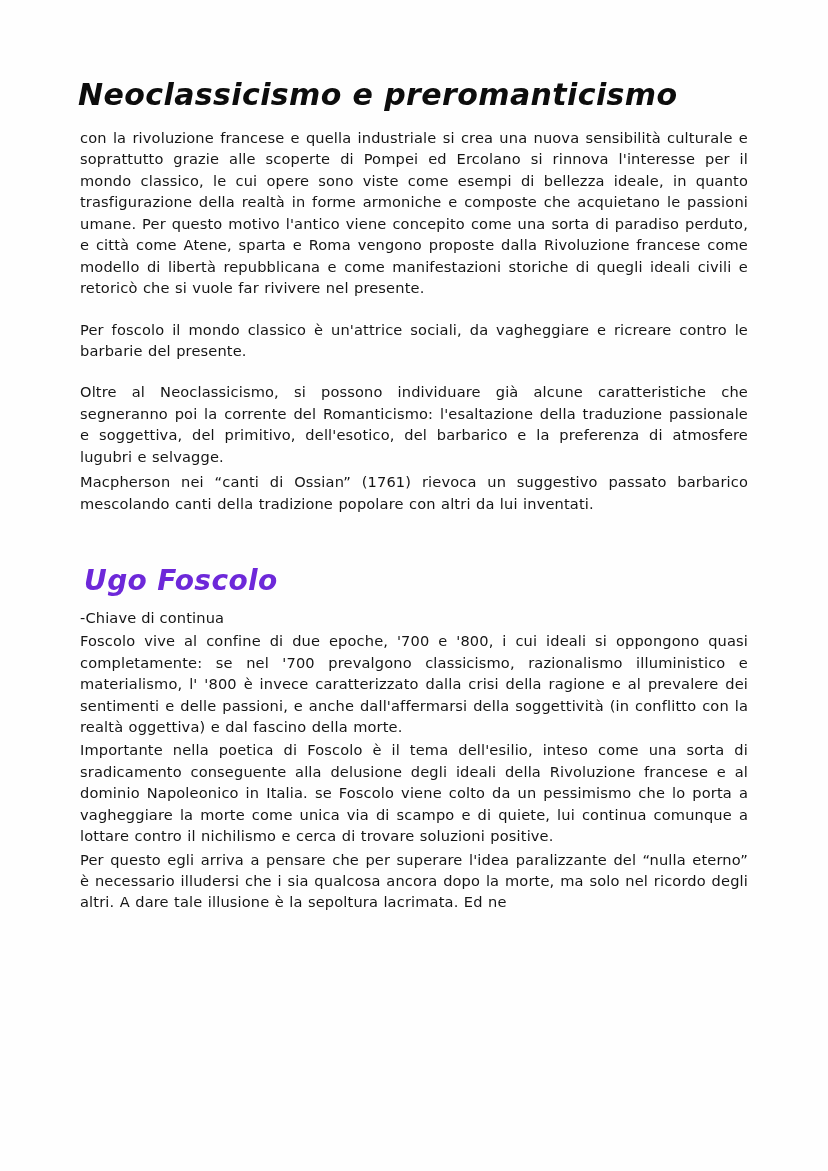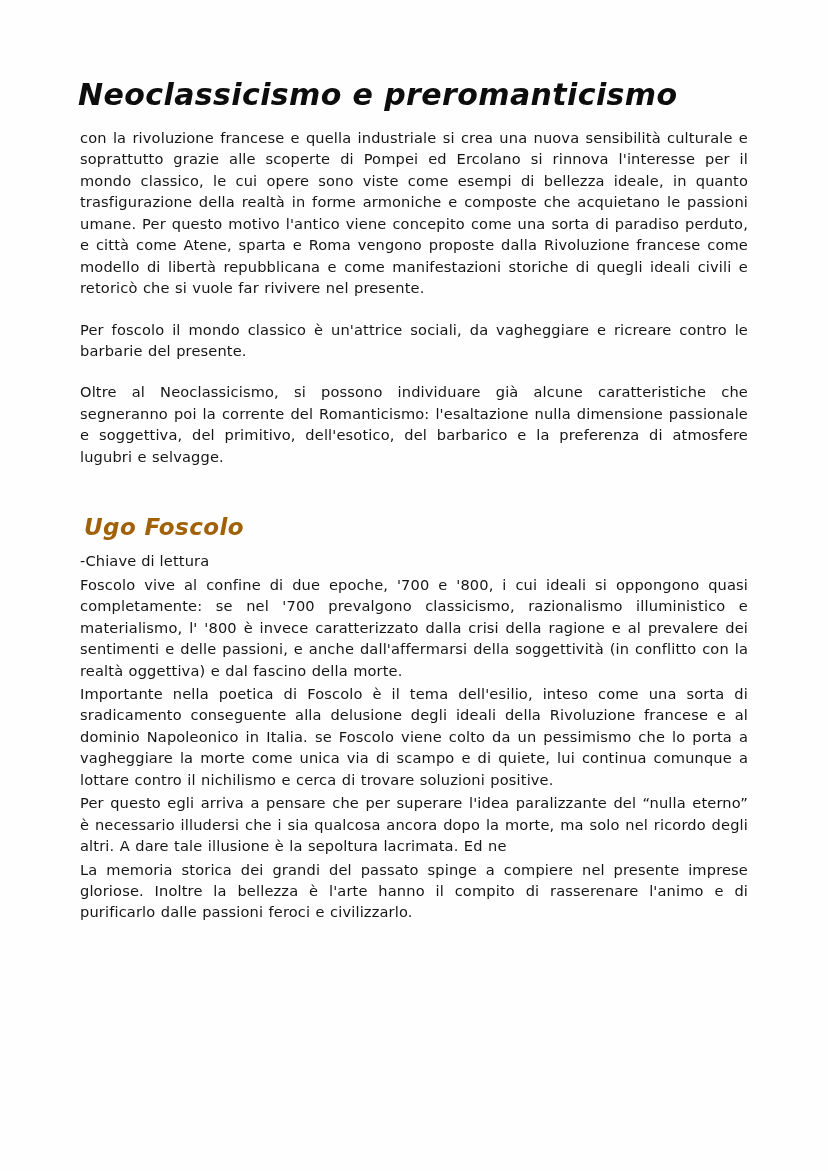--- a/index.html
+++ b/index.html
@@ -29,24 +29,24 @@
     font-size: 30px;
     letter-spacing: 0.4px;
     color: #0d0d0d;
     margin: 0 0 16px 0;
     line-height: 1.1;
   }
   .section-title {
     font-family: "DejaVu Sans", sans-serif;
     font-weight: bold;
     font-style: italic;
-    font-size: 23px;
+    font-size: 28px;
     letter-spacing: 0.4px;
-    color: #a16207;
-    margin: 4px 0 10px 0;
+    color: #6d28d9;
+    margin: 12px 0 10px 0;
     padding-left: 6px;
     line-height: 1.1;
   }
   .para {
     font-size: 14.6px;
     line-height: 1.47;
     text-align: justify;
     margin: 0 4px 0 0;
     color: #151515;
     letter-spacing: 0.15px;
@@ -71,34 +71,34 @@
 
 <div class="page">
 
   <h1 class="doc-title">Neoclassicismo e preromanticismo</h1>
 
   <div class="block">
     <p class="para">con la rivoluzione francese e quella industriale si crea una nuova sensibilità culturale e soprattutto grazie alle scoperte di Pompei ed Ercolano si rinnova l'interesse per il mondo classico, le cui opere sono viste come esempi di bellezza ideale, in quanto trasfigurazione della realtà in forme armoniche e composte che acquietano le passioni umane. Per questo motivo l'antico viene concepito come una sorta di paradiso perduto, e città come Atene, sparta e Roma vengono proposte dalla Rivoluzione francese come modello di libertà repubblicana e come manifestazioni storiche di quegli ideali civili e retoricò che si vuole far rivivere nel presente.</p>
     <div class="gap-lg"></div>
     <p class="para">Per foscolo il mondo classico è un'attrice sociali, da vagheggiare e ricreare contro le barbarie del presente.</p>
     <div class="gap-lg"></div>
-    <p class="para">Oltre al Neoclassicismo, si possono individuare già alcune caratteristiche che segneranno poi la corrente del Romanticismo: l'esaltazione nulla dimensione passionale e soggettiva, del primitivo, dell'esotico, del barbarico e la preferenza di atmosfere lugubri e selvagge.</p>
+    <p class="para">Oltre al Neoclassicismo, si possono individuare già alcune caratteristiche che segneranno poi la corrente del Romanticismo: l'esaltazione della traduzione passionale e soggettiva, del primitivo, dell'esotico, del barbarico e la preferenza di atmosfere lugubri e selvagge.</p>
     <div class="gap-xs"></div>
     <div class="gap-xs"></div>
+    <p class="para">Macpherson nei “canti di Ossian” (1761) rievoca un suggestivo passato barbarico mescolando canti della tradizione popolare con altri da lui inventati.</p>
   </div>
 
   <div class="gap-section"></div>
 
   <h2 class="section-title">Ugo Foscolo</h2>
 
   <div class="block">
-    <p class="subhead">-Chiave di lettura</p>
+    <p class="subhead">-Chiave di continua</p>
     <p class="para">Foscolo vive al confine di due epoche, '700 e '800, i cui ideali si oppongono quasi completamente: se nel '700 prevalgono classicismo, razionalismo illuministico e materialismo, l' '800 è invece caratterizzato dalla crisi della ragione e al prevalere dei sentimenti e delle passioni, e anche dall'affermarsi della soggettività (in conflitto con la realtà oggettiva) e dal fascino della morte.</p>
     <div class="gap-xs"></div>
     <p class="para">Importante nella poetica di Foscolo è il tema dell'esilio, inteso come una sorta di sradicamento conseguente alla delusione degli ideali della Rivoluzione francese e al dominio Napoleonico in Italia. se Foscolo viene colto da un pessimismo che lo porta a vagheggiare la morte come unica via di scampo e di quiete, lui continua comunque a lottare contro il nichilismo e cerca di trovare soluzioni positive.</p>
     <div class="gap-xs"></div>
     <p class="para">Per questo egli arriva a pensare che per superare l'idea paralizzante del “nulla eterno” è necessario illudersi che i sia qualcosa ancora dopo la morte, ma solo nel ricordo degli altri. A dare tale illusione è la sepoltura lacrimata. Ed ne</p>
     <div class="gap-xs"></div>
-    <p class="para">La memoria storica dei grandi del passato spinge a compiere nel presente imprese gloriose. Inoltre la bellezza è l'arte hanno il compito di rasserenare l'animo e di purificarlo dalle passioni feroci e civilizzarlo.</p>
     <div class="gap-xs"></div>
   </div>
 
 </div>
 
 </body></html>

